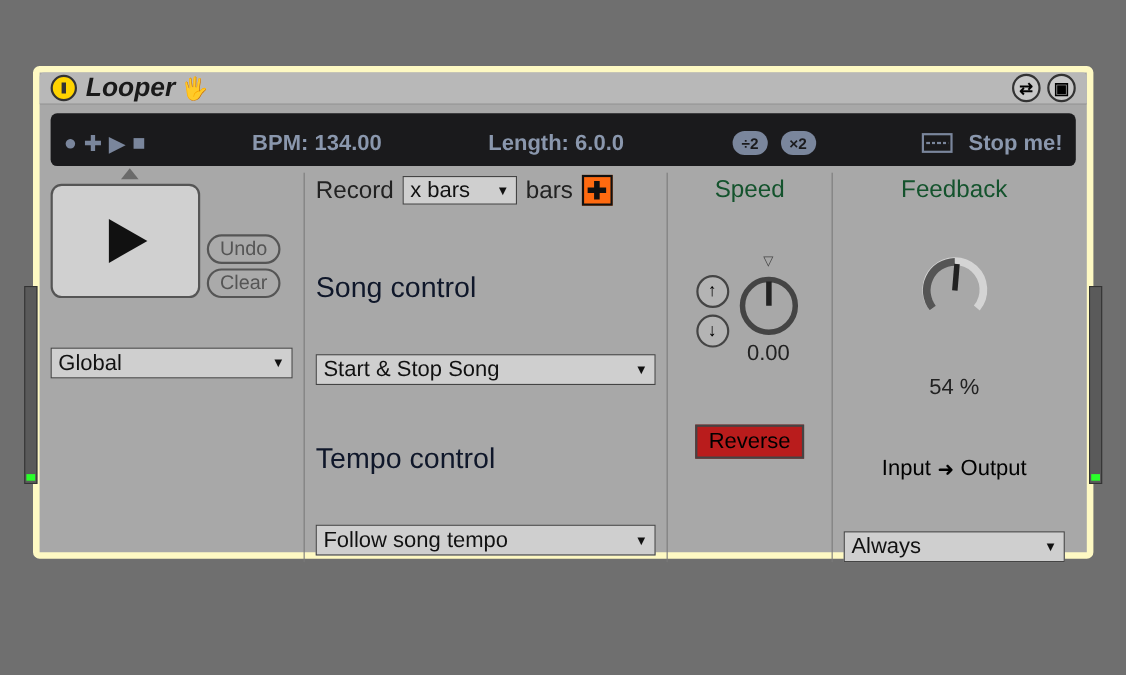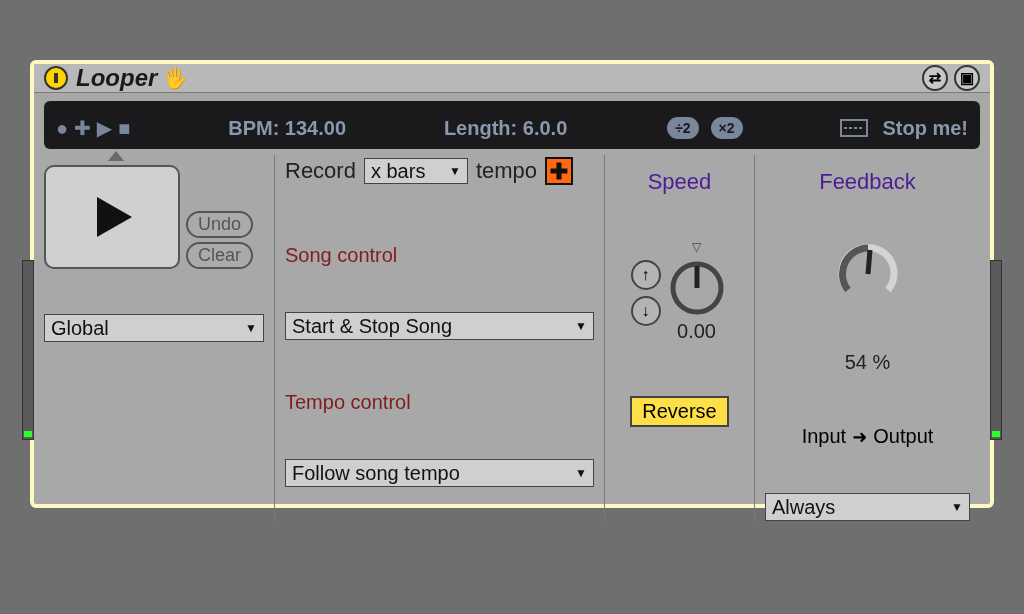--- a/index.html
+++ b/index.html
@@ -32,21 +32,21 @@
   position: absolute;
   bottom: 2px;
   left: 1px; right: 1px;
   height: 6px;
   background: linear-gradient(to top, #2aff2a, #2aff2a);
 }
 .device {
   width: 100%;
   height: 100%;
   background: #a8a8a8;
-  border: 4px solid #fef9c3;
+  border: 6px solid #fef9c3;
   border-radius: 6px;
   display: flex;
   flex-direction: column;
 }
 .title-bar {
   height: 38px;
   background: #b8b8b8;
   border-bottom: 1px solid #7a7a7a;
   display: flex;
   align-items: center;
@@ -199,22 +199,22 @@
 }
 .bubble-btn {
   border: 2px solid #555;
   border-radius: 14px;
   padding: 1px 10px;
   font-size: 18px;
   color: #555;
   background: #aaa;
 }
 .lbl {
-  font-size: 20px;
-  color: #7f1d1d;
+  font-size: 26px;
+  color: #0f172a;
   margin-top: 6px;
 }
 .select {
   height: 28px;
   background: #cfcfcf;
   border: 1px solid #444;
   display: flex;
   align-items: center;
   padding: 0 6px;
   font-size: 20px;
@@ -230,23 +230,23 @@
   background: #ff6a10;
   border: 2px solid #111;
   display: grid;
   place-items: center;
   font-weight: bold;
   font-size: 22px;
   color: #111;
 }
 .sec-lbl {
   font-size: 22px;
-  color: #4c1d95;
+  color: #14532d;
   text-align: left;
-  margin-top: 14px;
+  margin-top: 2px;
 }
 .nudge-col {
   display: flex;
   flex-direction: column;
   gap: 6px;
   margin-top: 2px;
 }
 .nudge-btn {
   width: 30px; height: 30px;
   border: 2px solid #444;
@@ -268,21 +268,21 @@
 }
 .knob svg { width: 100%; height: 100%; }
 .knob-val {
   font-size: 20px;
   color: #222;
   text-align: center;
   margin-top: 2px;
 }
 .box-btn {
   border: 2px solid #444;
-  background: #fde047;
+  background: #b91c1c;
   padding: 2px 10px;
   font-size: 20px;
   margin-top: 8px;
 }
 .fb-knob-wrap { position: relative; }
 .io-row {
   display: flex;
   align-items: center;
   gap: 6px;
   font-size: 20px;
@@ -388,21 +388,21 @@
         </div>
       </div>
 
       <div class="col col2">
         <div class="row-inline">
           <span>Record</span>
           <div class="select small">
             <span>x bars</span>
             <span class="caret">▼</span>
           </div>
-          <span>tempo</span>
+          <span>bars</span>
           <div class="plus-box">✚</div>
         </div>
         <div class="lbl" style="margin-top:14px">Song control</div>
         <div class="select">
           <span>Start &amp; Stop Song</span>
           <span class="caret">▼</span>
         </div>
         <div class="lbl">Tempo control</div>
         <div class="select">
           <span>Follow song tempo</span>

